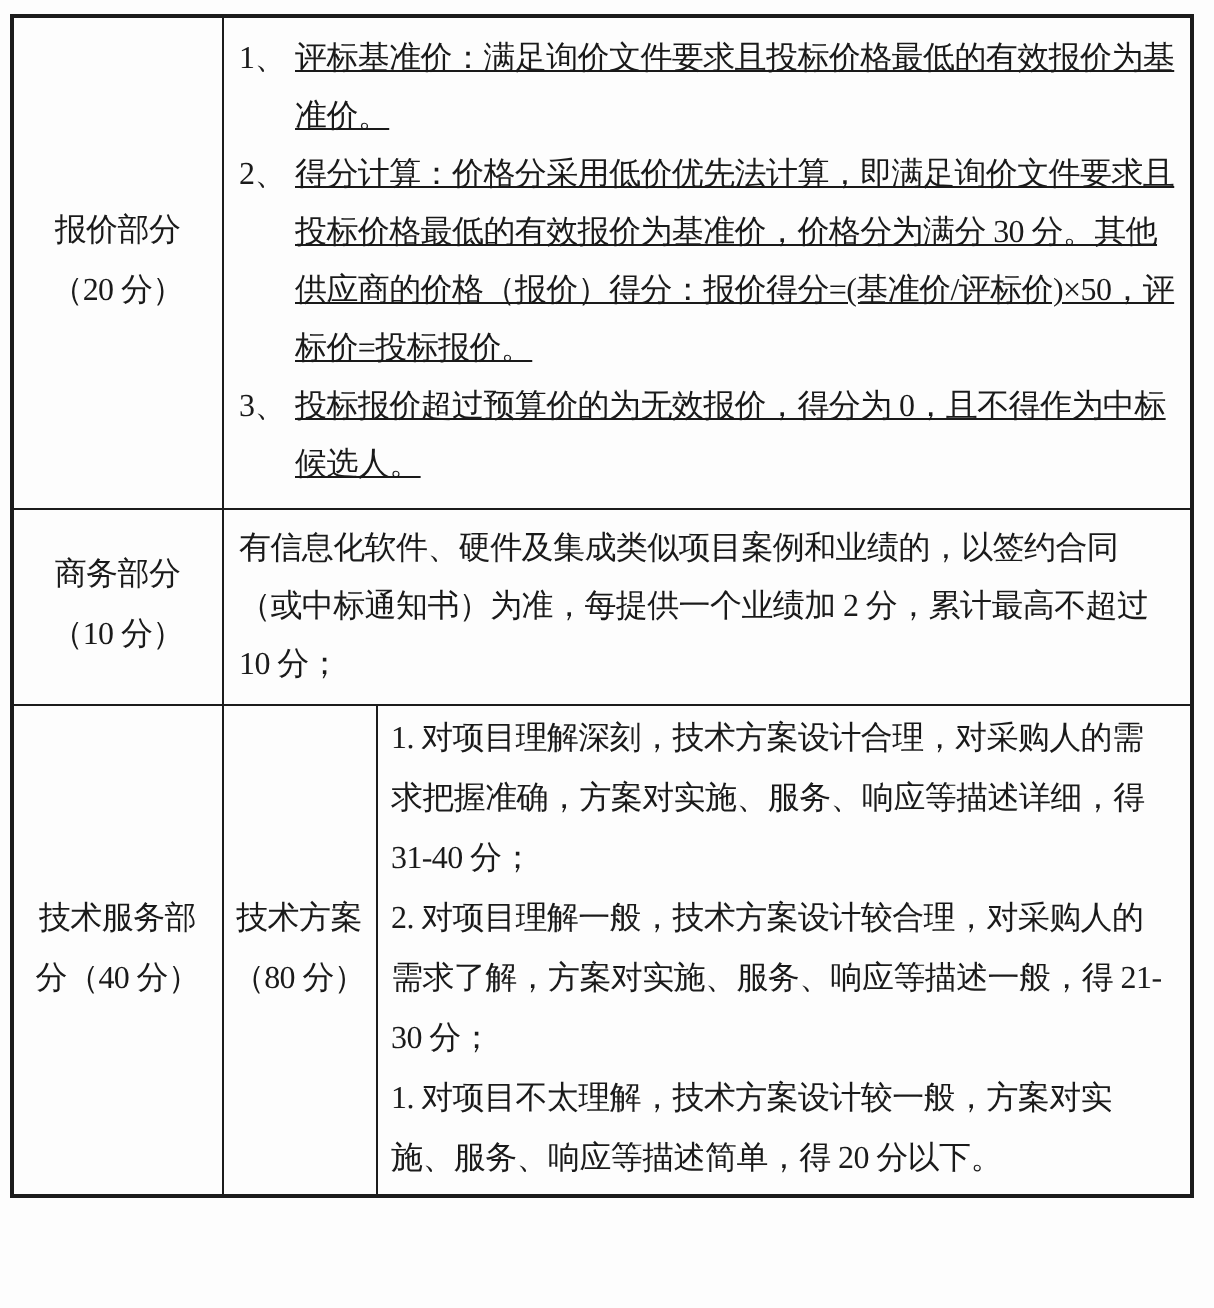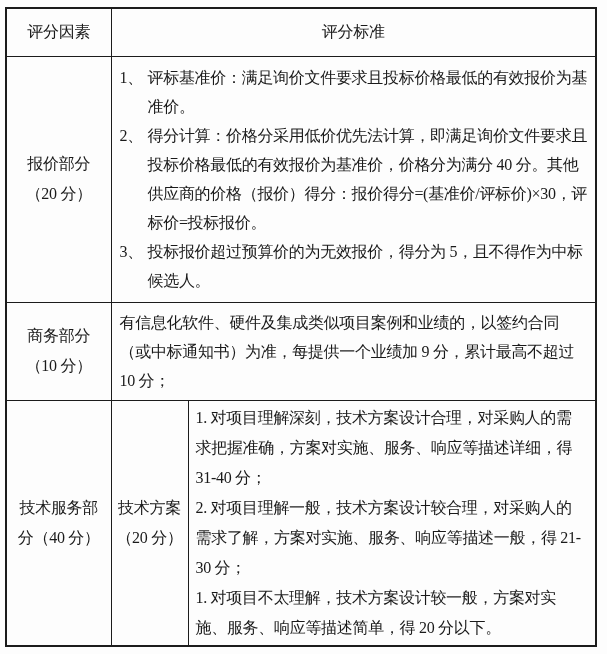--- a/index.html
+++ b/index.html
@@ -62,72 +62,69 @@
   }
   .num-item {
     display: flex;
     align-items: flex-start;
   }
   .num-item .num {
     flex: 0 0 28px;
   }
   .num-item .txt {
     flex: 1 1 auto;
+    text-decoration: underline;
   }
   .para { margin: 0; }
 </style>
 </head>
 <body>
 
 <div class="page">
   <table class="score-table">
     <colgroup>
         <col class="c1">
         <col class="c2">
         <col class="c3">
       </colgroup>
 
     <tbody>
-        <tr class="header-row">
-      <td class="head-cell factor-cell">评分因素</td>
-      <td class="head-cell" colspan="2" style="text-align:center;">评分标准</td>
-    </tr>
 
     <tr class="price-row">
       <td class="factor-cell">报价部分
 （20 分）</td>
       <td class="content-cell" colspan="2">
         <div class="num-item">
           <span class="num">1、</span>
           <span class="txt">评标基准价：满足询价文件要求且投标价格最低的有效报价为基准价。</span>
         </div>
         <div class="num-item">
           <span class="num">2、</span>
-          <span class="txt">得分计算：价格分采用低价优先法计算，即满足询价文件要求且投标价格最低的有效报价为基准价，价格分为满分 40 分。其他供应商的价格（报价）得分：报价得分=(基准价/评标价)×30，评标价=投标报价。</span>
+          <span class="txt">得分计算：价格分采用低价优先法计算，即满足询价文件要求且投标价格最低的有效报价为基准价，价格分为满分 30 分。其他供应商的价格（报价）得分：报价得分=(基准价/评标价)×50，评标价=投标报价。</span>
         </div>
         <div class="num-item">
           <span class="num">3、</span>
-          <span class="txt">投标报价超过预算价的为无效报价，得分为 5，且不得作为中标候选人。</span>
+          <span class="txt">投标报价超过预算价的为无效报价，得分为 0，且不得作为中标候选人。</span>
         </div>
       </td>
     </tr>
 
     <tr class="biz-row">
       <td class="factor-cell">商务部分
 （10 分）</td>
       <td class="content-cell" colspan="2">
-        <div class="para">有信息化软件、硬件及集成类似项目案例和业绩的，以签约合同（或中标通知书）为准，每提供一个业绩加 9 分，累计最高不超过 10 分；</div>
+        <div class="para">有信息化软件、硬件及集成类似项目案例和业绩的，以签约合同（或中标通知书）为准，每提供一个业绩加 2 分，累计最高不超过 10 分；</div>
       </td>
     </tr>
 
     <tr class="tech-row">
       <td class="factor-cell">技术服务部
 分（40 分）</td>
       <td class="factor-cell">技术方案
-（20 分）</td>
+（80 分）</td>
       <td class="tech-content-cell">
         <div class="para">1. 对项目理解深刻，技术方案设计合理，对采购人的需求把握准确，方案对实施、服务、响应等描述详细，得 31-40 分；</div>
         <div class="para">2. 对项目理解一般，技术方案设计较合理，对采购人的需求了解，方案对实施、服务、响应等描述一般，得 21-30 分；</div>
         <div class="para">1. 对项目不太理解，技术方案设计较一般，方案对实施、服务、响应等描述简单，得 20 分以下。</div>
       </td>
     </tr>
   </tbody>
     </table>
 </div>
 

